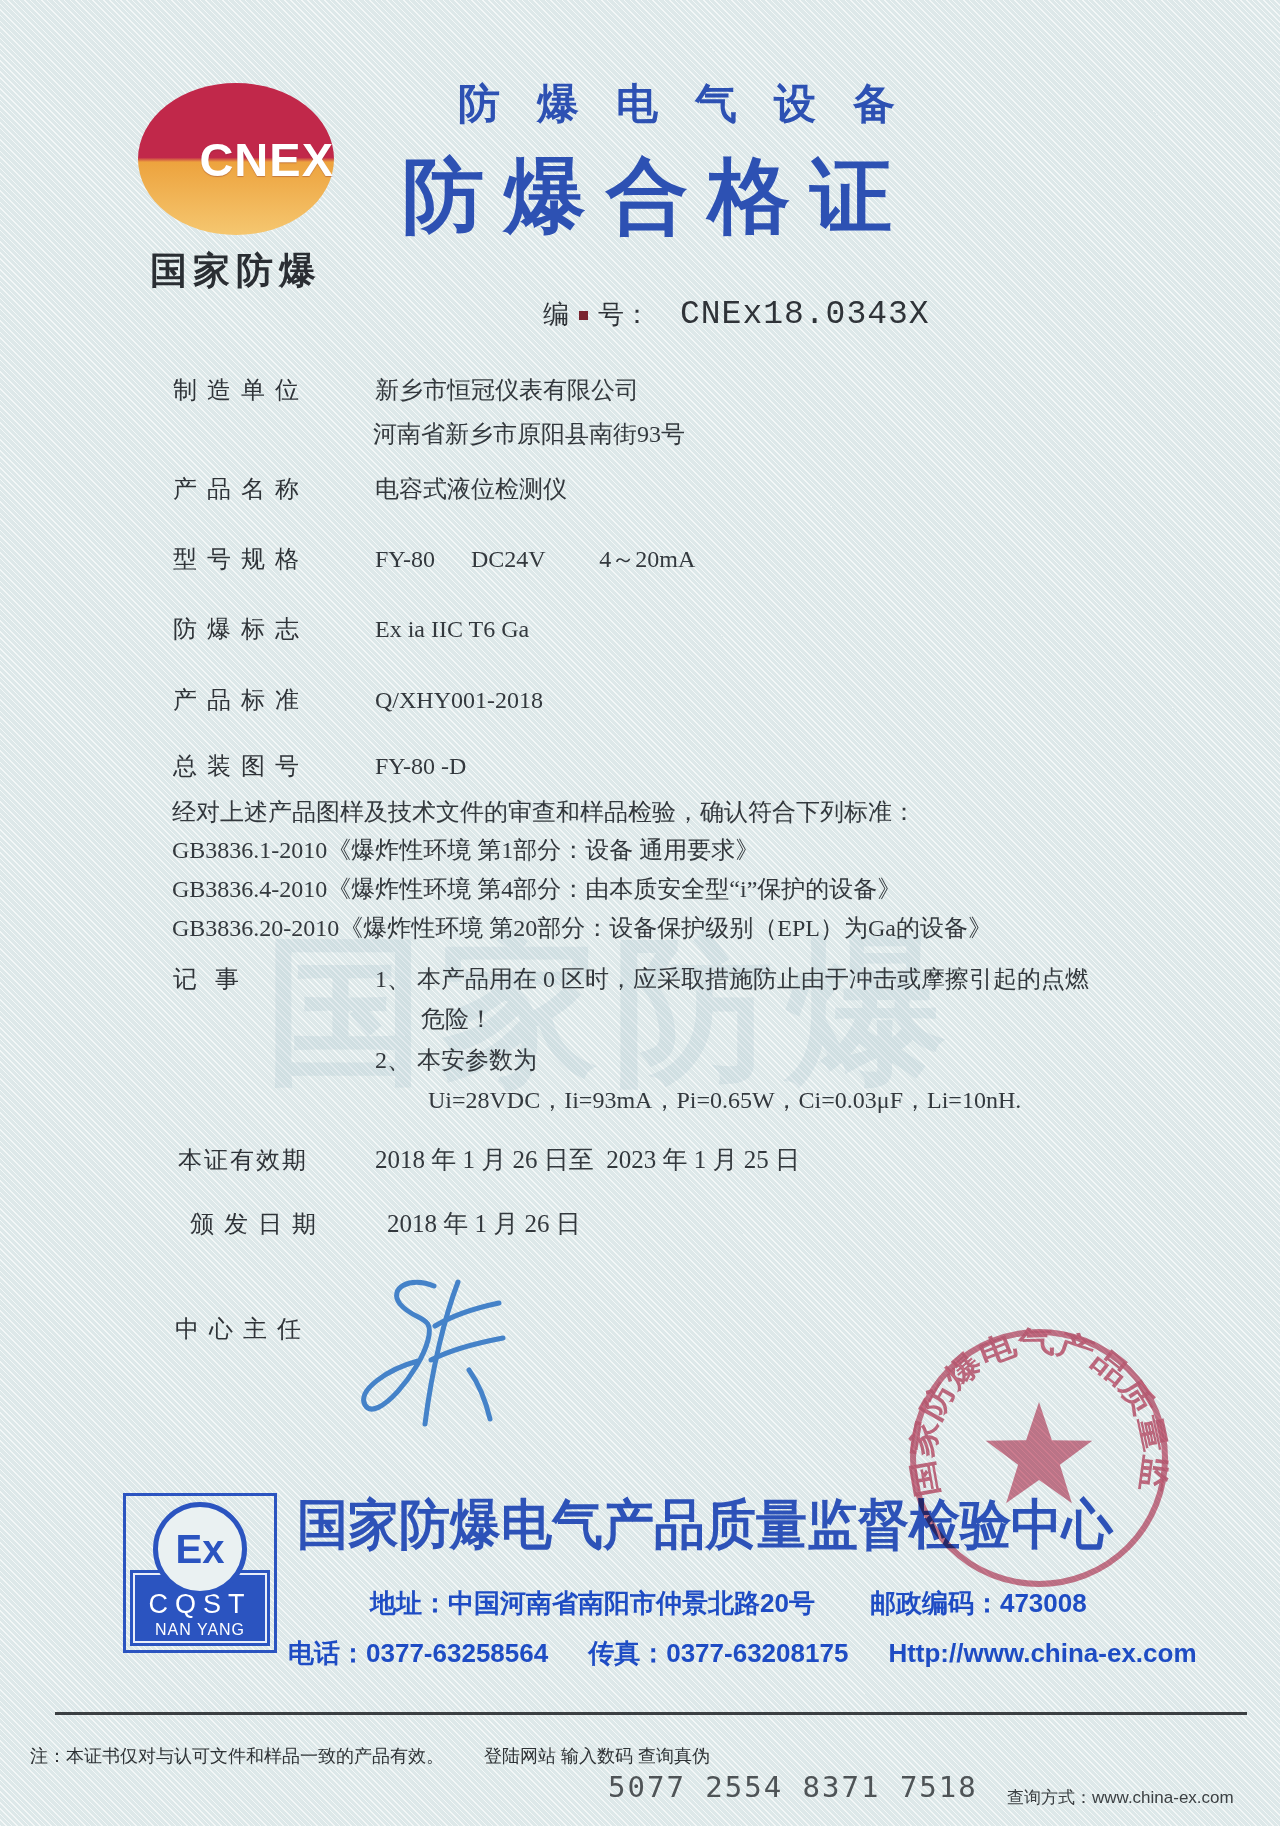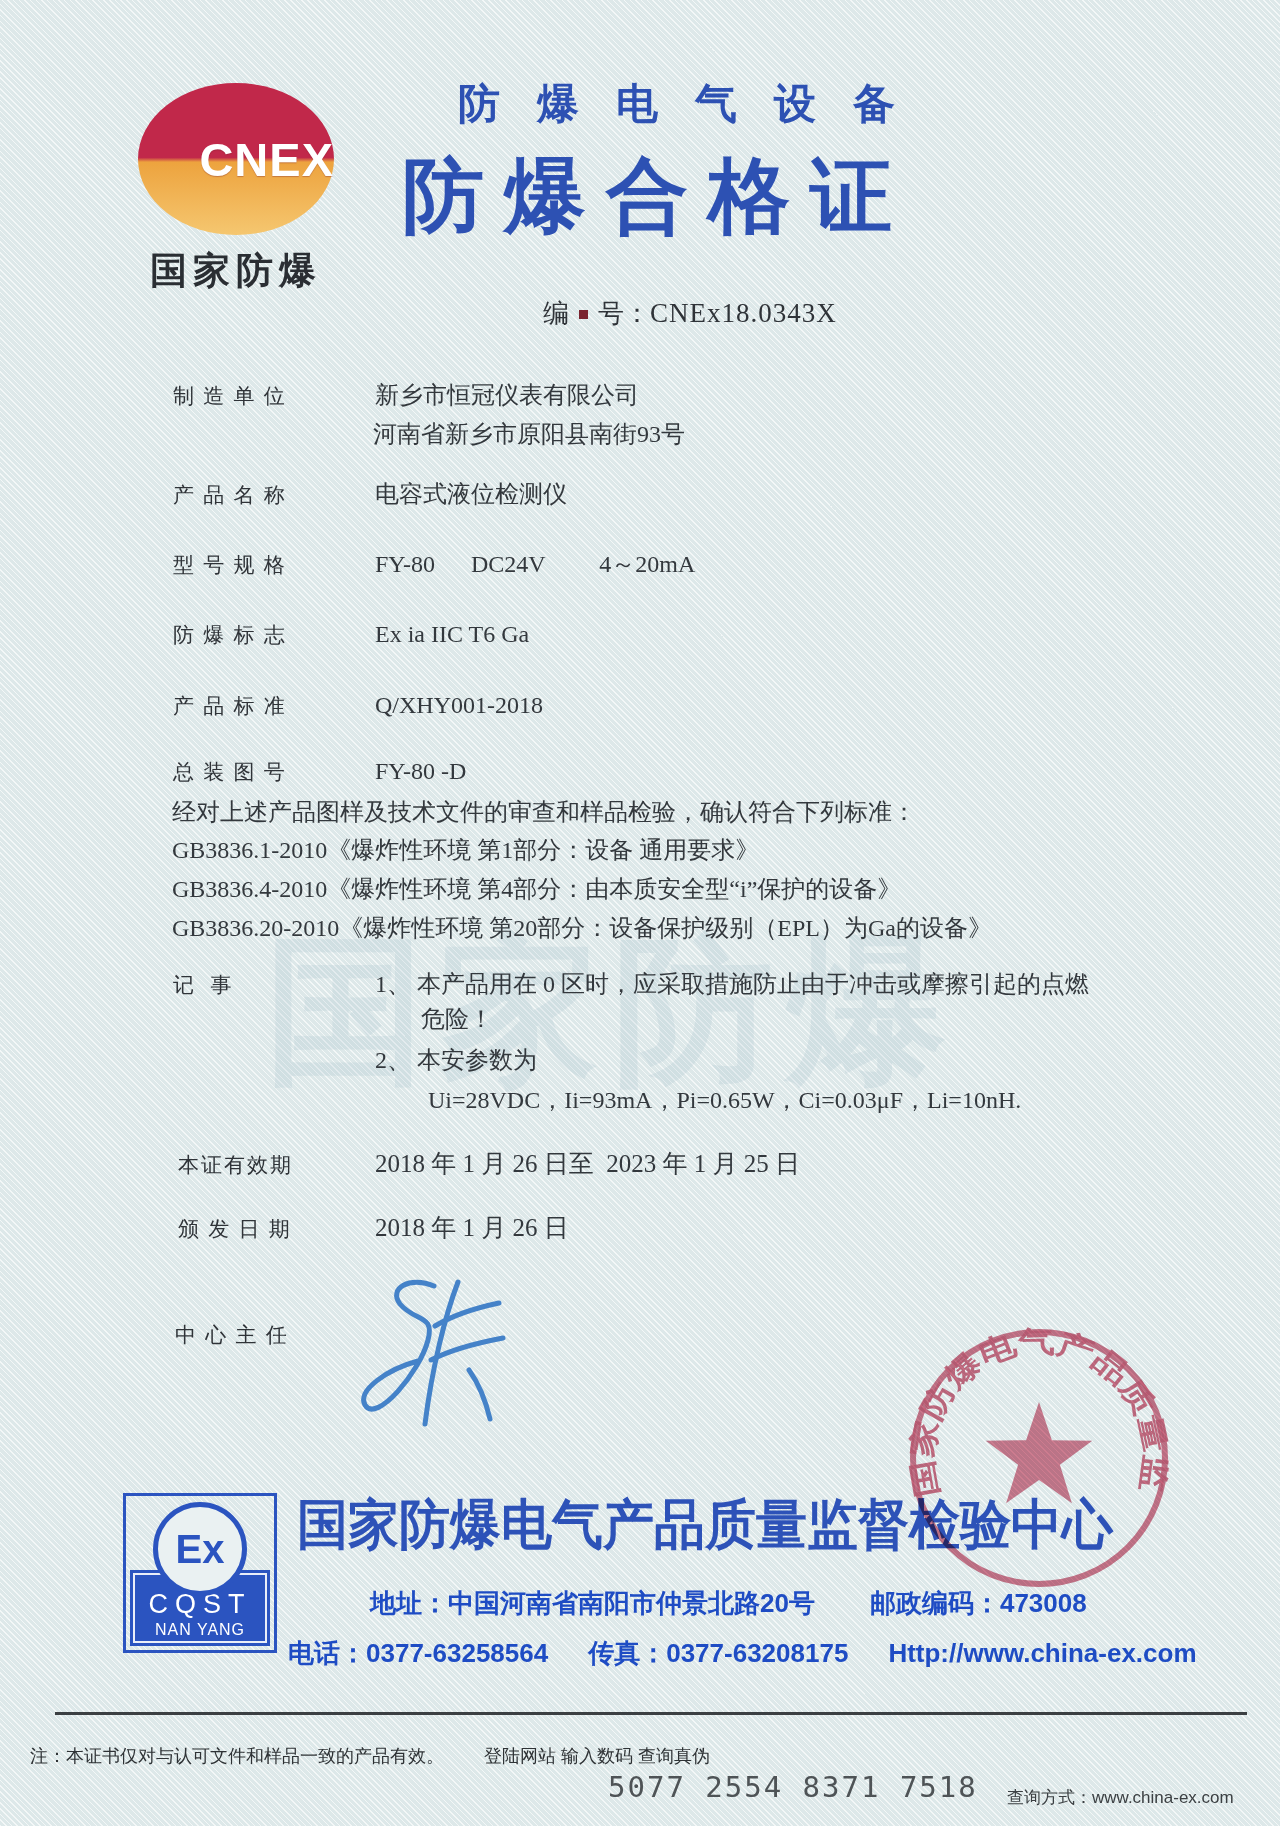--- a/index.html
+++ b/index.html
@@ -36,24 +36,24 @@
   .subtitle{
     position:absolute; left:458px; top:76px; font-family:"Liberation Sans",sans-serif;
     font-weight:700; font-size:42px; letter-spacing:37px; color:#2d51b3; white-space:nowrap;
   }
   .big-title{
     position:absolute; left:402px; top:142px; font-family:"Liberation Sans",sans-serif;
     font-weight:700; font-size:82px; letter-spacing:20px; color:#2d51b3; white-space:nowrap;
   }
   .certno{position:absolute; left:543px; top:296px; font-size:26px; color:#2f3338; white-space:nowrap;}
   .certno .dot{display:inline-block; width:9px; height:9px; background:#7a2430; margin:0 10px 3px 10px;}
-  .certno .num{font-size:27px; letter-spacing:1px;}
+  .certno .num{font-size:33px; margin-left:30px; letter-spacing:1px;font-family:Liberation Mono, monospace;}
   
   .frow{position:absolute; left:173px; white-space:nowrap; font-size:24px;}
-  .flabel{display:inline-block; width:202px; font-size:21px; color:#2f3338; letter-spacing:2px; white-space:pre;margin-top:8px;}
+  .flabel{display:inline-block; width:202px; font-size:24px; color:#2f3338; letter-spacing:2px; white-space:pre;}
   .fvalue{font-size:24px; color:#33383d; white-space:pre;}
   .fvalue2{position:absolute; left:373px; font-size:24px; color:#33383d; white-space:pre;}
   .stline{position:absolute; left:172px; font-size:24px; color:#33383d; white-space:nowrap;}
   .note-num{font-size:24px;}
   
   .sig-svg{position:absolute; left:338px; top:1272px; width:190px; height:175px;}
   
   .stamp{position:absolute; left:903px; top:1322px; width:272px; height:272px;
          mix-blend-mode:multiply; opacity:.92;}
   
@@ -146,21 +146,21 @@
   </div>
   <div class="stline" style="left:421px; top:1003px">危险！</div>
   <div class="stline" style="left:375px; top:1044px">
     <span>2、</span> <span>本安参数为</span>
   </div>
   <div class="stline" style="left:428px; top:1084px">Ui=28VDC，Ii=93mA，Pi=0.65W，Ci=0.03μF，Li=10nH.</div>
 
   <div class="frow" style="left:178px; top:1143px">
     <span class="flabel" style="width:197px">本证有效期</span><span class="fvalue" style="font-size:25px">2018 年 1 月 26 日至  2023 年 1 月 25 日</span>
   </div>
-  <div class="frow" style="left:178px; top:1207px">
+  <div class="frow" style="left:190px; top:1207px">
     <span class="flabel" style="width:197px">颁 发 日 期</span><span class="fvalue" style="font-size:25px">2018 年 1 月 26 日</span>
   </div>
 
   <div class="frow" style="left:175px; top:1313px">
     <span class="flabel">中 心 主 任</span>
   </div>
   <svg class="sig-svg" viewBox="0 0 190 175">
     <g fill="none" stroke="#2f74c4" stroke-width="5" stroke-linecap="round" opacity="0.88">
       <path d="M 96 14 C 72 4 50 16 62 32 C 77 50 97 42 90 68 C 82 100 38 152 27 133 C 19 118 50 97 80 89"></path>
       <path d="M 120 10 C 107 44 94 96 87 152"></path>

